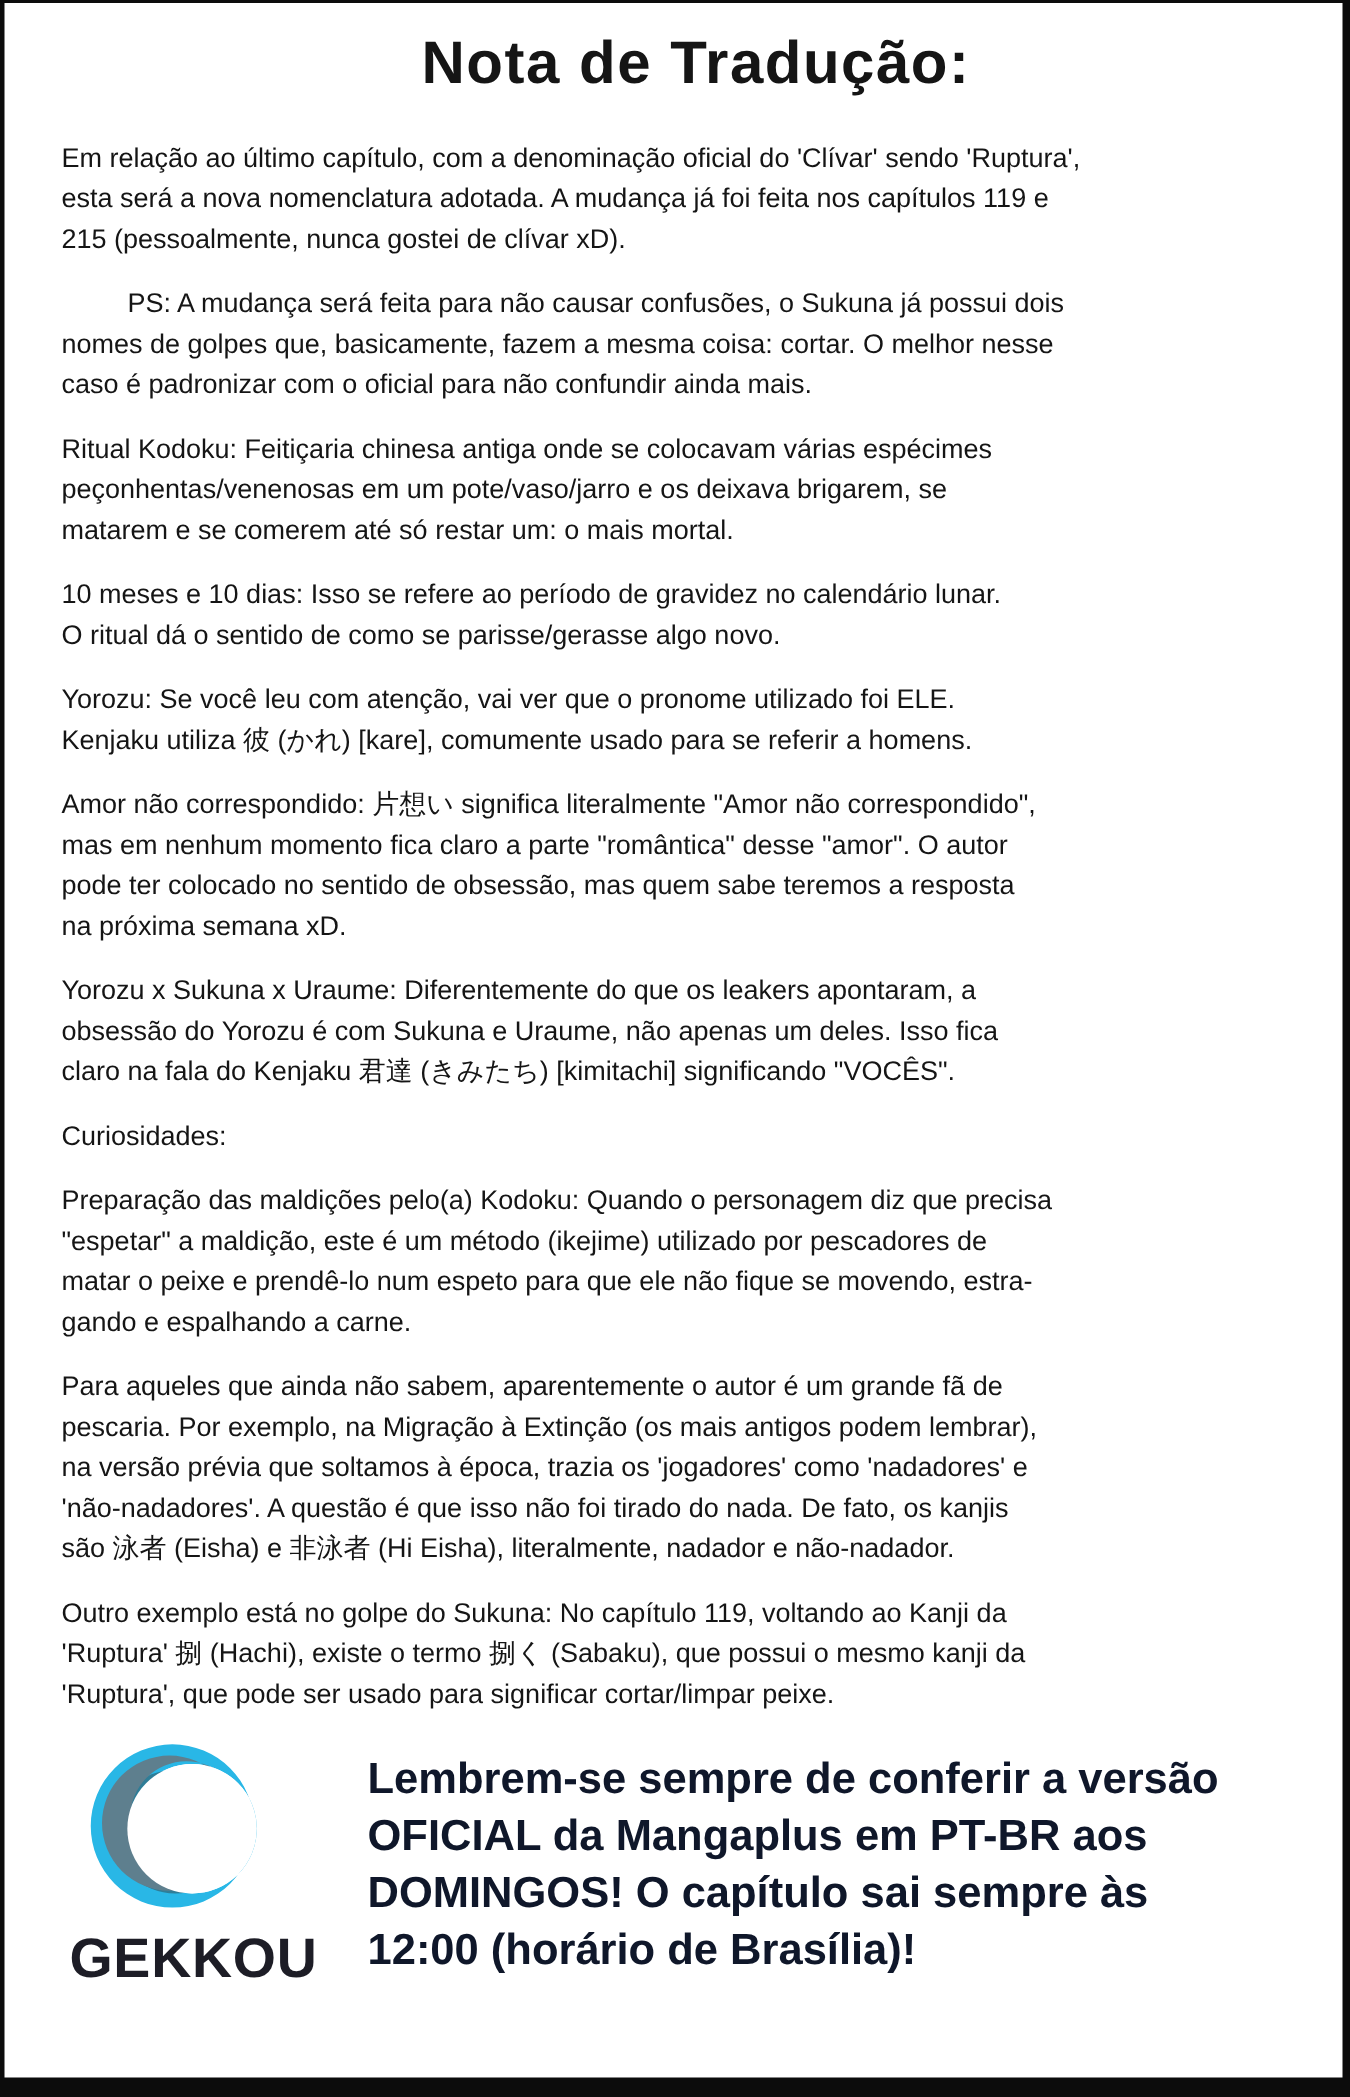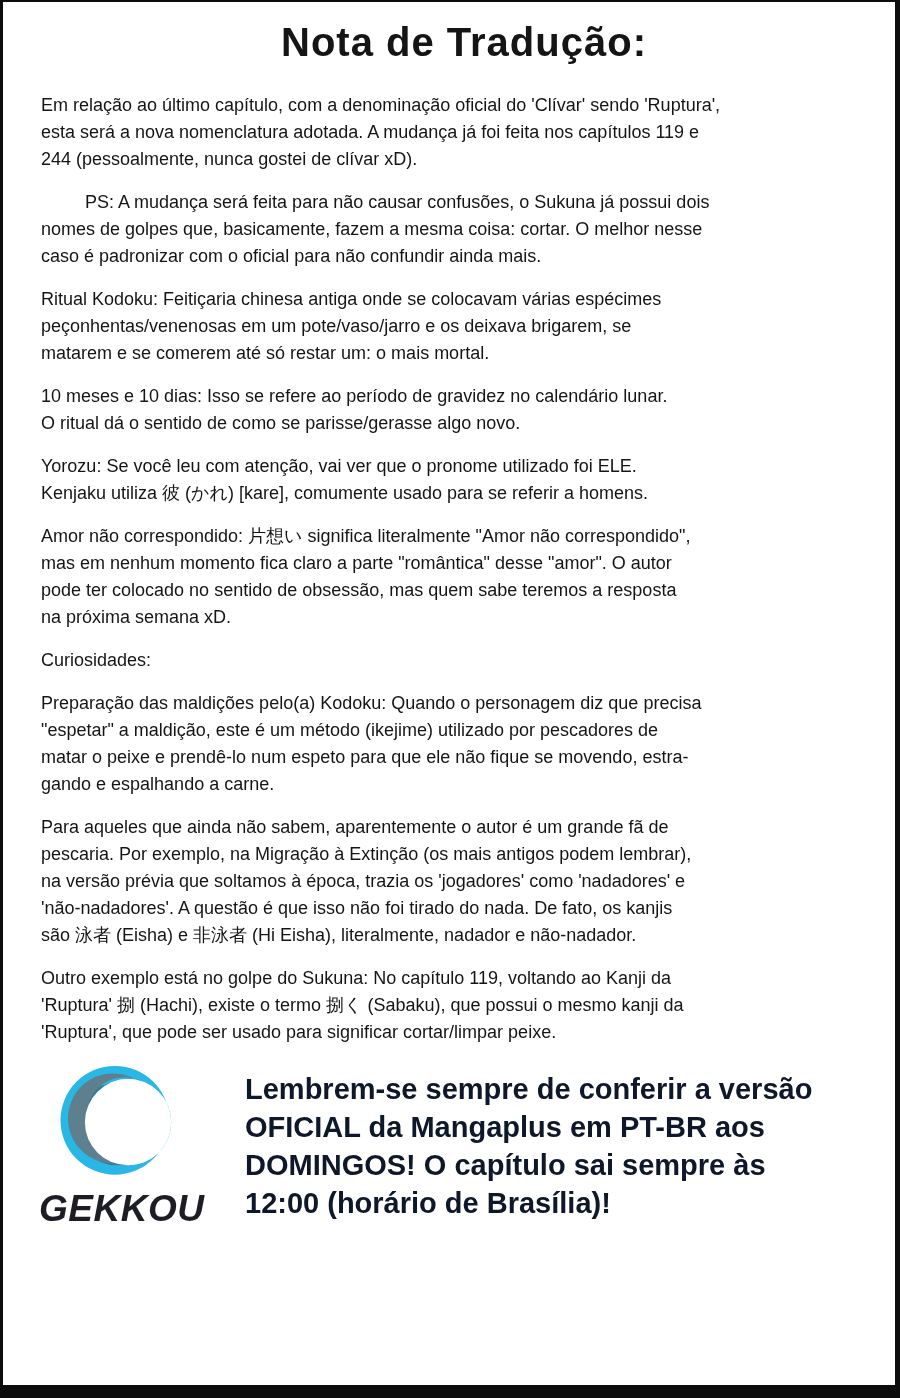--- a/index.html
+++ b/index.html
@@ -47,22 +47,21 @@
   }
   .footer{
     display:flex;
     align-items:flex-start;
     padding:0 30px 0 36px;
     margin-top:18px;
   }
   .logo-col{
     width:180px;
     flex:0 0 180px;
-    text-align:left;
-    font-style:italic;
+    text-align:center;
   }
   .moon-wrap{
     width:150px;
     height:122px;
     margin:0 auto;
   }
   .logo-name{
     font-size:37px;
     font-weight:800;
     letter-spacing:0.5px;
@@ -87,35 +86,38 @@
 </head>
 <body>
 
 <div class="page">
 
   <h1 class="page-title">Nota de Tradução:</h1>
 
   <div class="content">
       <div class="para">Em relação ao último capítulo, com a denominação oficial do 'Clívar' sendo 'Ruptura',
 esta será a nova nomenclatura adotada. A mudança já foi feita nos capítulos 119 e
-244 (pessoalmente, nunca gostei de clívar xD).</div>
+215 (pessoalmente, nunca gostei de clívar xD).</div>
       <div class="para indent">PS: A mudança será feita para não causar confusões, o Sukuna já possui dois
 nomes de golpes que, basicamente, fazem a mesma coisa: cortar. O melhor nesse
 caso é padronizar com o oficial para não confundir ainda mais.</div>
       <div class="para">Ritual Kodoku: Feitiçaria chinesa antiga onde se colocavam várias espécimes
 peçonhentas/venenosas em um pote/vaso/jarro e os deixava brigarem, se
 matarem e se comerem até só restar um: o mais mortal.</div>
       <div class="para">10 meses e 10 dias: Isso se refere ao período de gravidez no calendário lunar.
 O ritual dá o sentido de como se parisse/gerasse algo novo.</div>
       <div class="para">Yorozu: Se você leu com atenção, vai ver que o pronome utilizado foi ELE.
 Kenjaku utiliza 彼 (かれ) [kare], comumente usado para se referir a homens.</div>
       <div class="para">Amor não correspondido: 片想い significa literalmente "Amor não correspondido",
 mas em nenhum momento fica claro a parte "romântica" desse "amor". O autor
 pode ter colocado no sentido de obsessão, mas quem sabe teremos a resposta
 na próxima semana xD.</div>
+      <div class="para">Yorozu x Sukuna x Uraume: Diferentemente do que os leakers apontaram, a
+obsessão do Yorozu é com Sukuna e Uraume, não apenas um deles. Isso fica
+claro na fala do Kenjaku 君達 (きみたち) [kimitachi] significando "VOCÊS".</div>
       <div class="para">Curiosidades:</div>
       <div class="para">Preparação das maldições pelo(a) Kodoku: Quando o personagem diz que precisa
 "espetar" a maldição, este é um método (ikejime) utilizado por pescadores de
 matar o peixe e prendê-lo num espeto para que ele não fique se movendo, estra-
 gando e espalhando a carne.</div>
       <div class="para">Para aqueles que ainda não sabem, aparentemente o autor é um grande fã de
 pescaria. Por exemplo, na Migração à Extinção (os mais antigos podem lembrar),
 na versão prévia que soltamos à época, trazia os 'jogadores' como 'nadadores' e
 'não-nadadores'. A questão é que isso não foi tirado do nada. De fato, os kanjis
 são 泳者 (Eisha) e 非泳者 (Hi Eisha), literalmente, nadador e não-nadador.</div>

